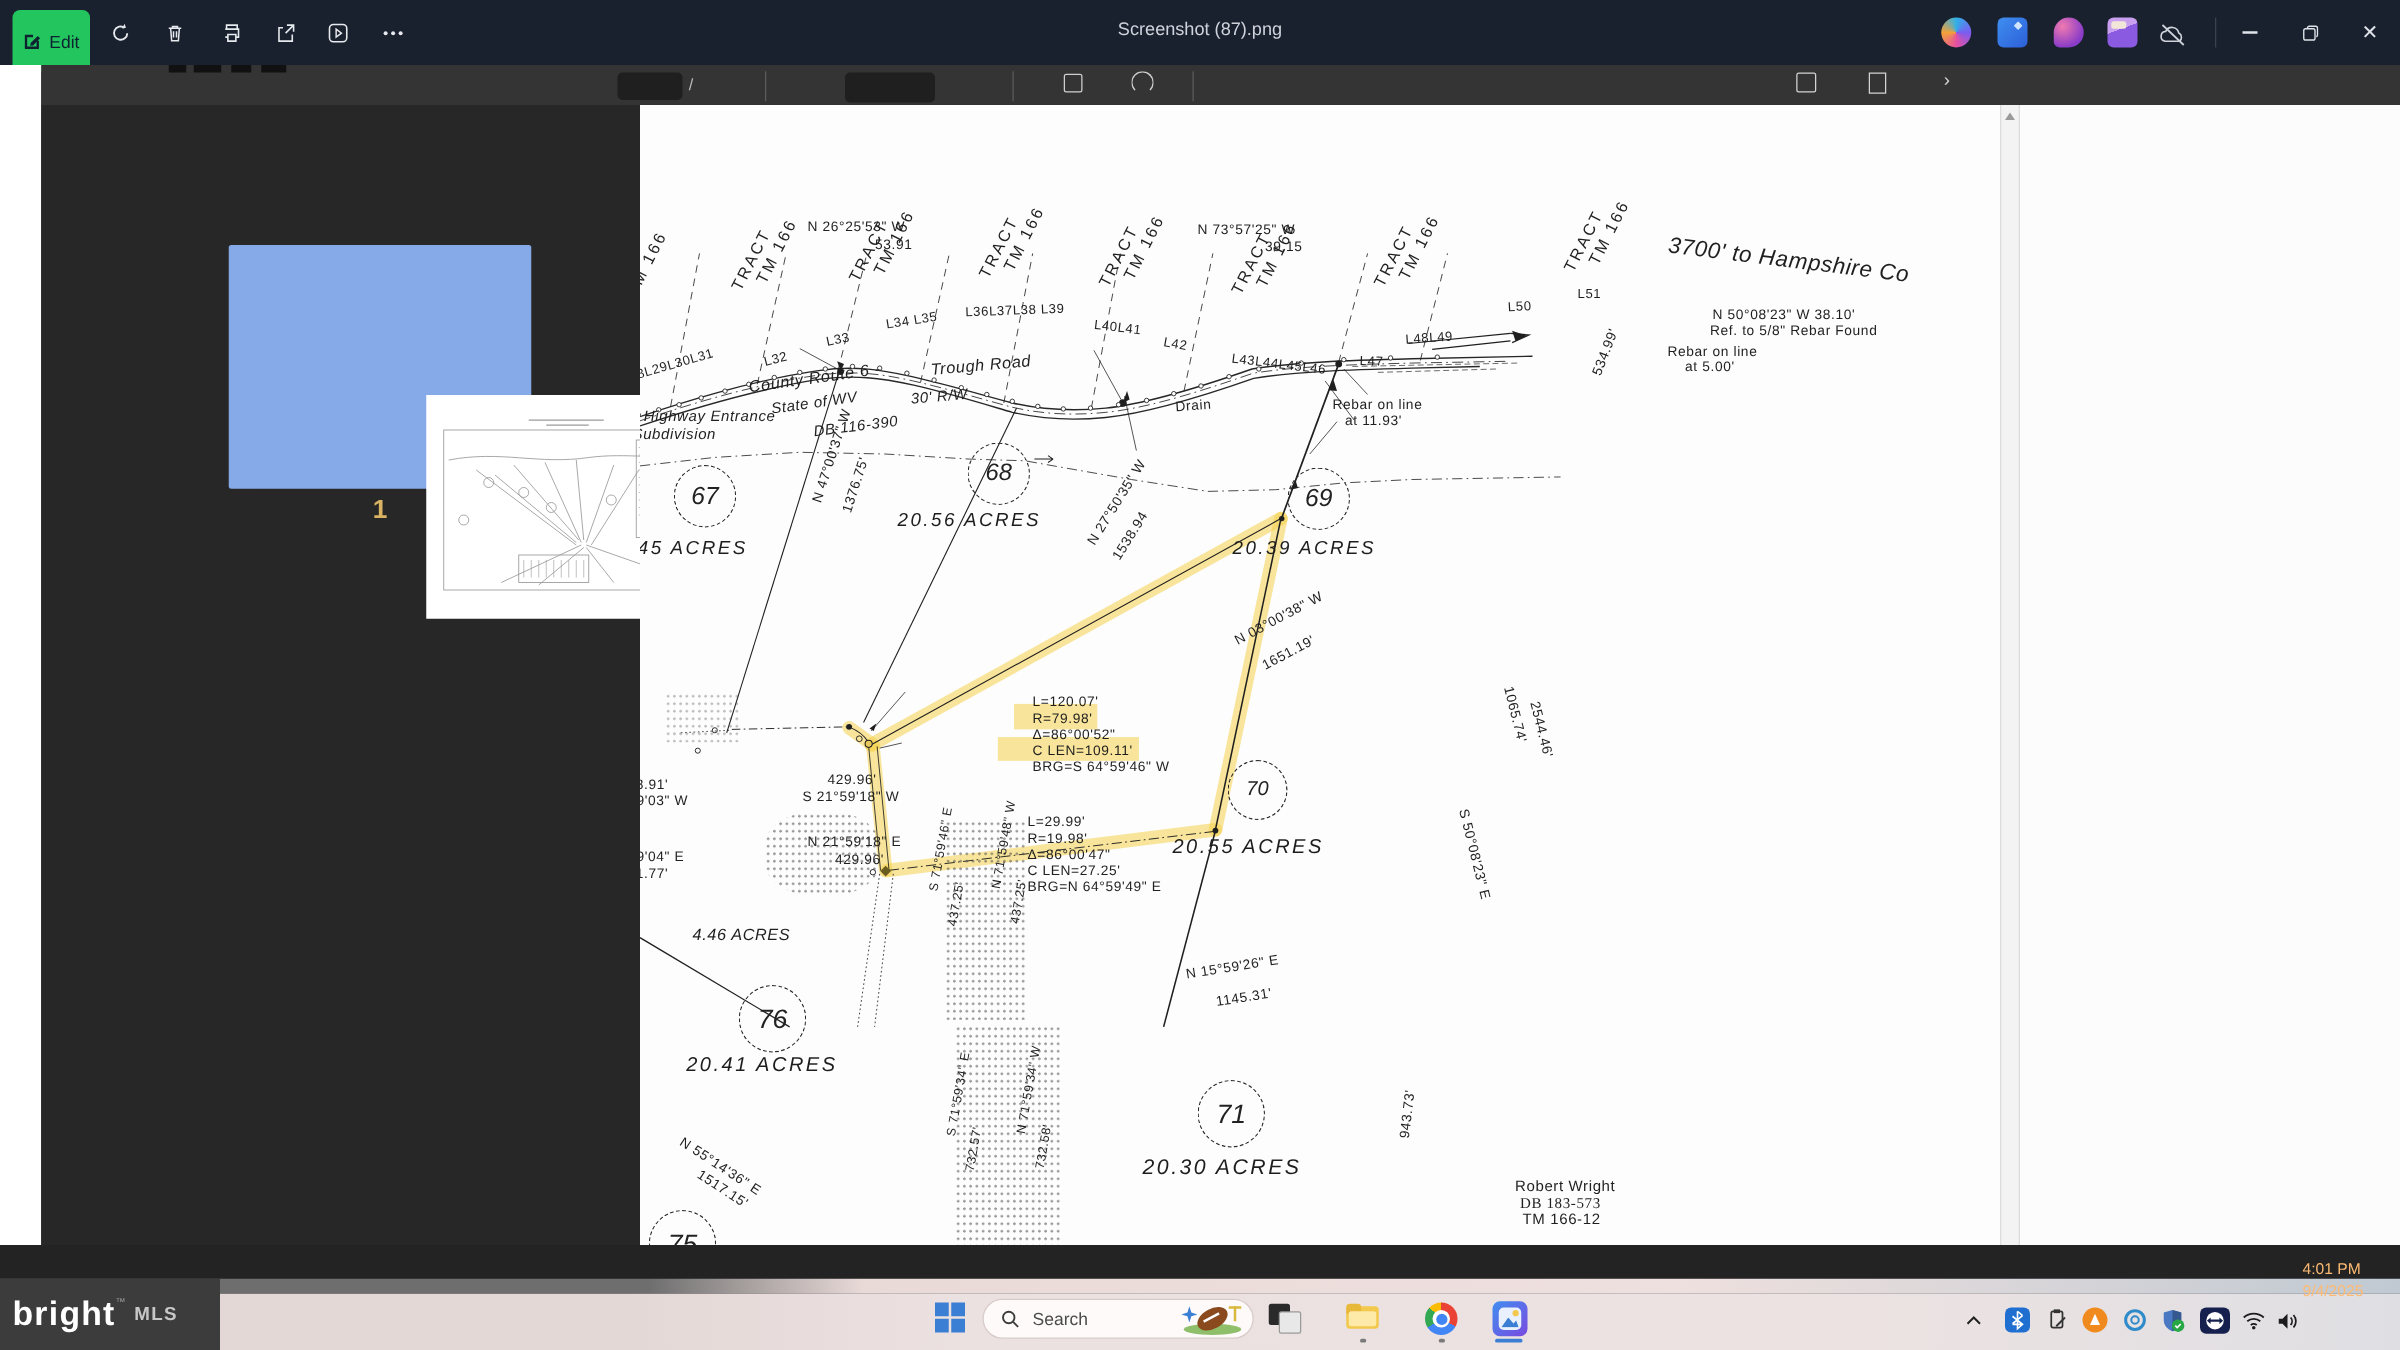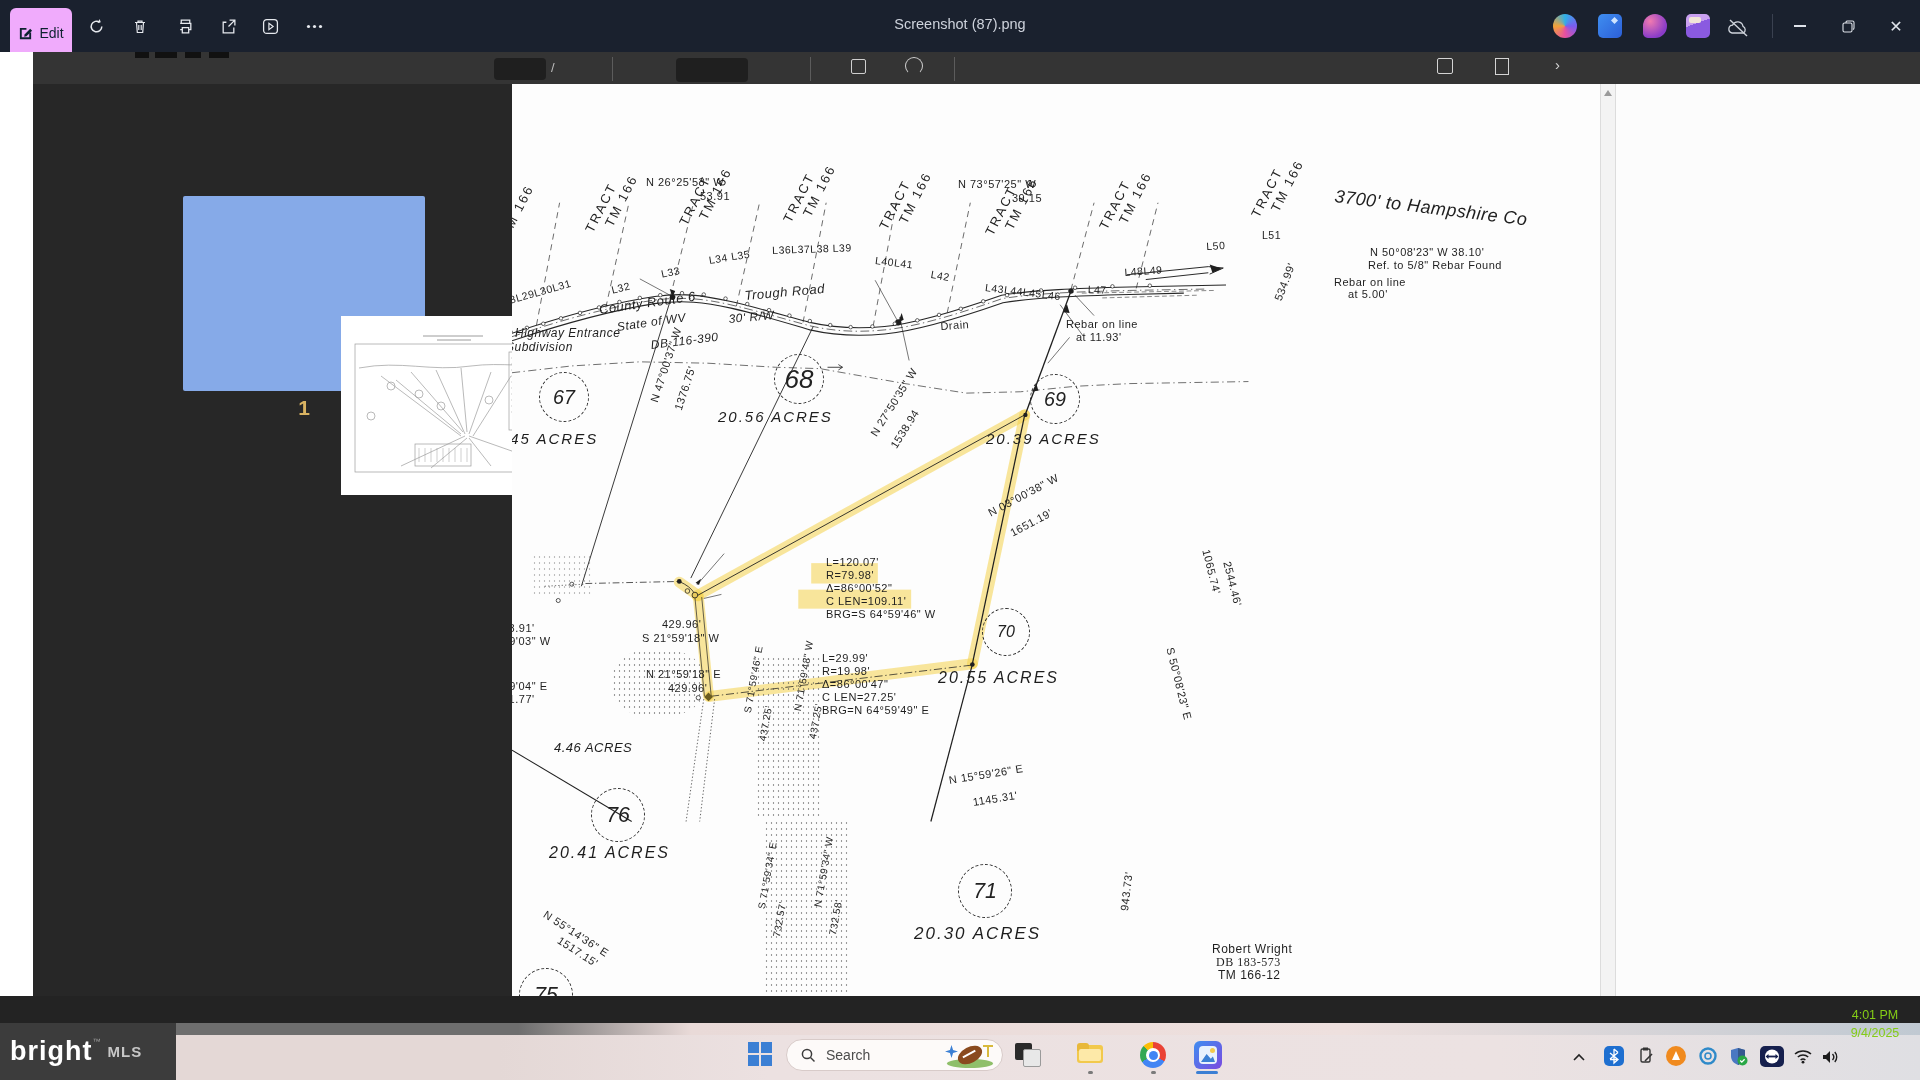--- a/index.html
+++ b/index.html
@@ -1,20 +1,20 @@
 <!DOCTYPE html>
 <html><head>
 <meta charset="utf-8">
 <style>
   html,body{margin:0;padding:0;width:1920px;height:1080px;overflow:hidden;background:#1a212e;
     font-family:"Liberation Sans",sans-serif;-webkit-font-smoothing:antialiased;}
   .abs{position:absolute;}
   
   #titlebar{left:0;top:0;width:1920px;height:52px;background:#1a212e;}
-  #edit-btn{left:10px;top:8px;width:62px;height:50px;background:#f0abfc;border-radius:6px;
+  #edit-btn{left:10px;top:8px;width:62px;height:50px;background:#22c55e;border-radius:6px;
     display:flex;align-items:center;justify-content:center;gap:6px;color:#0e2230;font-size:14px;}
   .tb-icon{top:12px;width:28px;height:28px;display:flex;align-items:center;justify-content:center;color:#e6e9ee;}
   .win-title{top:16px;left:760px;width:400px;text-align:center;color:#ced3dc;font-size:14.5px;}
   .appicon{top:14px;width:24px;height:24px;border-radius:5px;}
   .winctl{top:8px;width:40px;height:36px;display:flex;align-items:center;justify-content:center;color:#dfe3ea;font-size:14px;}
   
   #inner-strip{left:33px;top:52px;width:1887px;height:32px;background:#343434;}
   .strip-btn{background:#1f1f1f;border-radius:4px;}
   .strip-sep{width:1px;background:#5c5c5c;}
   #left-sliver{left:0;top:52px;width:33px;height:944px;background:#ffffff;}
@@ -38,21 +38,21 @@
   #wall-sliver{left:0;top:1023px;width:1920px;height:12px;background:linear-gradient(90deg,#6e6e6e 0 27%,#e9dad8 36%,#eee0de 70%,#c0c9d2 100%);}
   #taskbar{left:0;top:1035px;width:1920px;height:45px;background:linear-gradient(90deg,#e4d8d6 0 26%,#ece1e1 40%,#ece2e2 78%,#dfdfe3 100%);}
   #brand-block{left:0;top:1023px;width:176px;height:57px;background:#3c3c3c;display:flex;align-items:center;padding-left:10px;box-sizing:border-box;}
   #brand-block .b1{color:#fff;font-size:27px;font-weight:bold;letter-spacing:1px;}
   #brand-block .b2{color:#9c9c9c;font-size:8px;vertical-align:top;position:relative;top:-10px;}
   #brand-block .b3{color:#c7c7c7;font-size:15px;font-weight:bold;margin-left:7px;letter-spacing:1px;}
   #search-pill{left:786px;top:1039px;width:217px;height:32px;background:#fdfaf9;border:1px solid #d8cbc9;border-radius:16px;
     display:flex;align-items:center;box-sizing:border-box;padding-left:14px;gap:10px;color:#4b4b4b;font-size:14px;}
   .task-ic{top:1041px;width:28px;height:28px;}
   .tray-ic{top:1046px;width:20px;height:20px;}
-  #clock{left:1842px;top:1006px;width:66px;text-align:center;color:#84cc16;font-size:12.5px;line-height:18px;}
+  #clock{left:1842px;top:1006px;width:66px;text-align:left;color:#fdba74;font-size:12.5px;line-height:18px;}
   .rundot{top:1071px;width:5px;height:3px;border-radius:2px;background:#7a7a7a;}
 </style>
 </head>
 <body>
 
 <div class="abs" id="titlebar">
   <div class="abs" id="edit-btn">
     <svg width="15" height="15" viewBox="0 0 16 16">
         <path d="M2 2h7v2H4v8h8v-5h2v7H2z" fill="#0e2230"></path>
         <path d="M7 9l6-6 2 2-6 6-2.4.4z" fill="#0e2230"></path>
@@ -390,21 +390,21 @@
       <div class="abs maplbl" style="left: 584px; top: 141px; font-size: 13px; transform: rotate(-63deg); letter-spacing: 2px; line-height: 15px;">
         <div>TRACT</div>
         <div style="padding-left: 14px;">TM 166</div>
       </div>
       <div class="abs maplbl" style="left: 736px; top: 129px; font-size: 13px; transform: rotate(-63deg); letter-spacing: 2px; line-height: 15px;">
         <div>TRACT</div>
         <div style="padding-left: 14px;">TM 166</div>
       </div>
       <div class="abs lotnum" style="left: 27px; top: 288px; width: 48px; height: 48px; font-size: 19.68px;">67</div>
       <div class="abs acres" style="left: -8px; top: 346px; font-size: 15px;">.45 ACRES</div>
-      <div class="abs lotnum" style="left: 262px; top: 270px; width: 48px; height: 48px; font-size: 26px;">68</div>
+      <div class="abs lotnum" style="left: 262px; top: 270px; width: 48px; height: 48px; font-size: 19px;">68</div>
       <div class="abs acres" style="left: 206px; top: 324px; font-size: 15px;">20.56 ACRES</div>
       <div class="abs lotnum" style="left: 518px; top: 290px; width: 48px; height: 48px; font-size: 19.68px;">69</div>
       <div class="abs acres" style="left: 474px; top: 346px; font-size: 15px;">20.39 ACRES</div>
       <div class="abs lotnum" style="left: 470px; top: 524px; width: 46px; height: 46px; font-size: 16px;">70</div>
       <div class="abs acres" style="left: 426px; top: 572px; font-size: 16px; margin-top: 13px;">20.55 ACRES</div>
       <div class="abs lotnum" style="left: 79px; top: 704px; width: 52px; height: 52px; font-size: 21.32px;">76</div>
       <div class="abs acres" style="left: 37px; top: 760px; font-size: 16px;">20.41 ACRES</div>
       <div class="abs lotnum" style="left: 446px; top: 780px; width: 52px; height: 52px; font-size: 21.32px;">71</div>
       <div class="abs acres" style="left: 402px; top: 840px; font-size: 17px;">20.30 ACRES</div>
       <div class="abs lotnum" style="left: 7px; top: 884px; width: 52px; height: 52px; font-size: 21.32px;">75</div>

